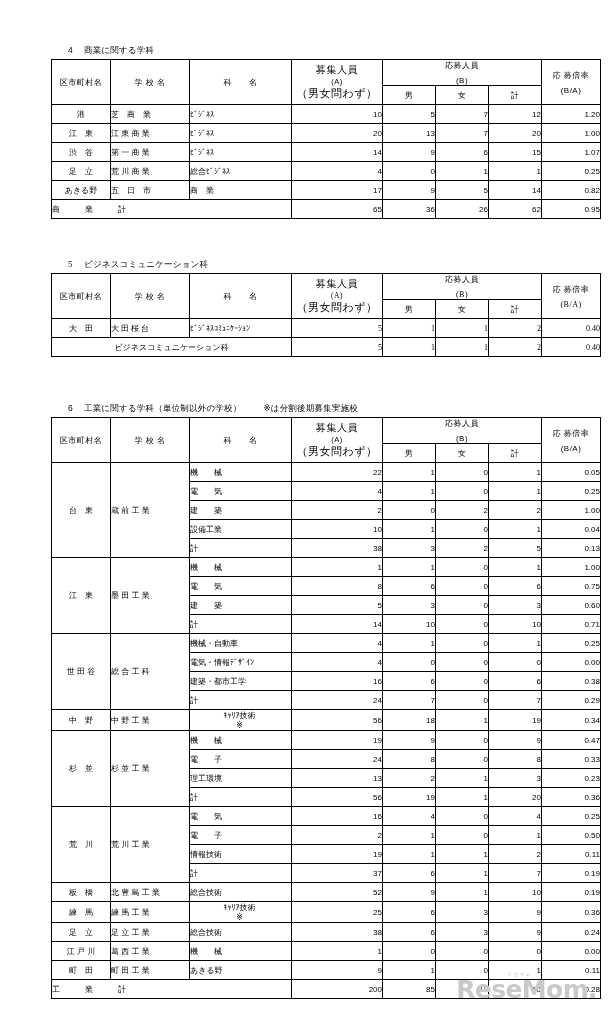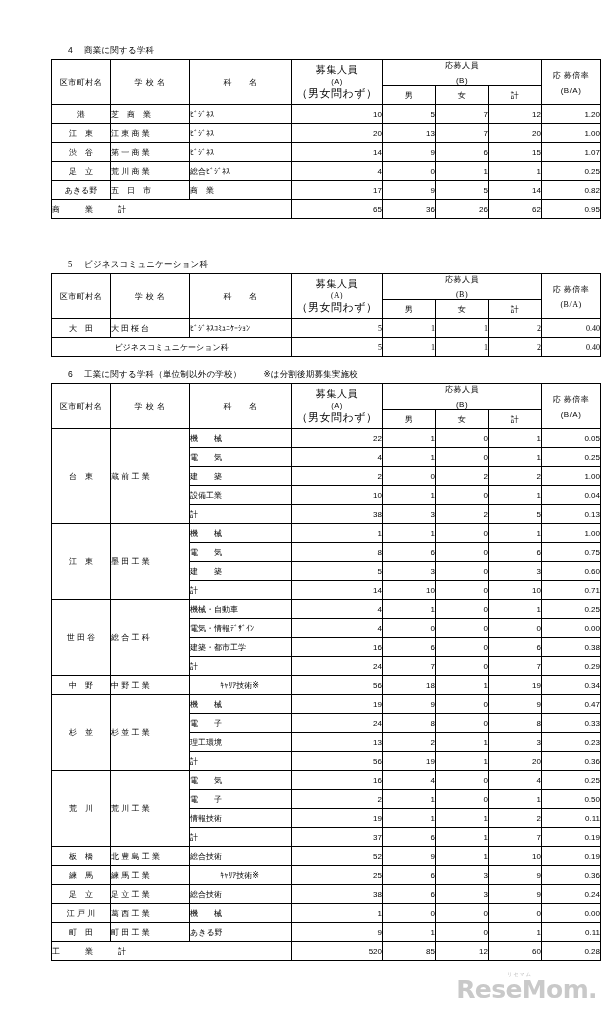--- a/index.html
+++ b/index.html
@@ -99,25 +99,26 @@
     padding-right: 5px;
     font-size: 8px;
   }
   .cell-left {
     text-align: left;
     padding-left: 4px;
     font-size: 8px;
   }
   .subject {
     display: flex;
-    justify-content: center;
+    justify-content: space-between;
     align-items: center;
     padding-left: 4px;
     padding-right: 6px;
     font-size: 8px;
+    flex-direction: column;
   }
   .mark { font-size: 8px; }
   .total-label {
     letter-spacing: 3px;
     font-size: 8px;
   }
   .total-label-wide {
     text-align: center;
     font-size: 8px;
   }
@@ -321,21 +322,21 @@
           <td class="cell-num thick-l outer-b">5</td>
           <td class="cell-num thick-l outer-b">1</td>
           <td class="cell-num outer-b">1</td>
           <td class="cell-num outer-b">2</td>
           <td class="cell-num thick-l outer-b outer-r">0.40</td>
         </tr>
       </tbody>
     </table>
   </div>
 
-  <div class="section" style="top:368px;">
+  <div class="section" style="top:402px;">
     <div class="section-title">
       <span class="num">6</span><span>工業に関する学科（単位制以外の学校）</span><span class="note">※は分割後期募集実施校</span>
     </div>
     <table class="grid" id="industrial-table">
       <colgroup>
         <col style="width:59px">
           <col style="width:79px">
           <col style="width:102px">
         <col style="width:91px">
           <col style="width:53px">
@@ -621,21 +622,21 @@
             <td class="cell-num thick-l thick-t">9</td>
             <td class="cell-num thick-l thick-t">1</td>
             <td class="cell-num thick-t">0</td>
             <td class="cell-num thick-t">1</td>
             <td class="cell-num thick-l outer-r thick-t">0.11</td>
           </tr>
         </tbody>
       <tbody>
         <tr>
           <td class="total-label outer-l thick-t outer-b" colspan="3">工　　業　　計</td>
-          <td class="cell-num thick-l thick-t outer-b">520</td>
+          <td class="cell-num thick-l thick-t outer-b">200</td>
           <td class="cell-num thick-l thick-t outer-b">85</td>
           <td class="cell-num thick-t outer-b">12</td>
           <td class="cell-num thick-t outer-b">60</td>
           <td class="cell-num thick-l thick-t outer-b outer-r">0.28</td>
         </tr>
       </tbody>
     </table>
   </div>
 
   <div class="watermark">

